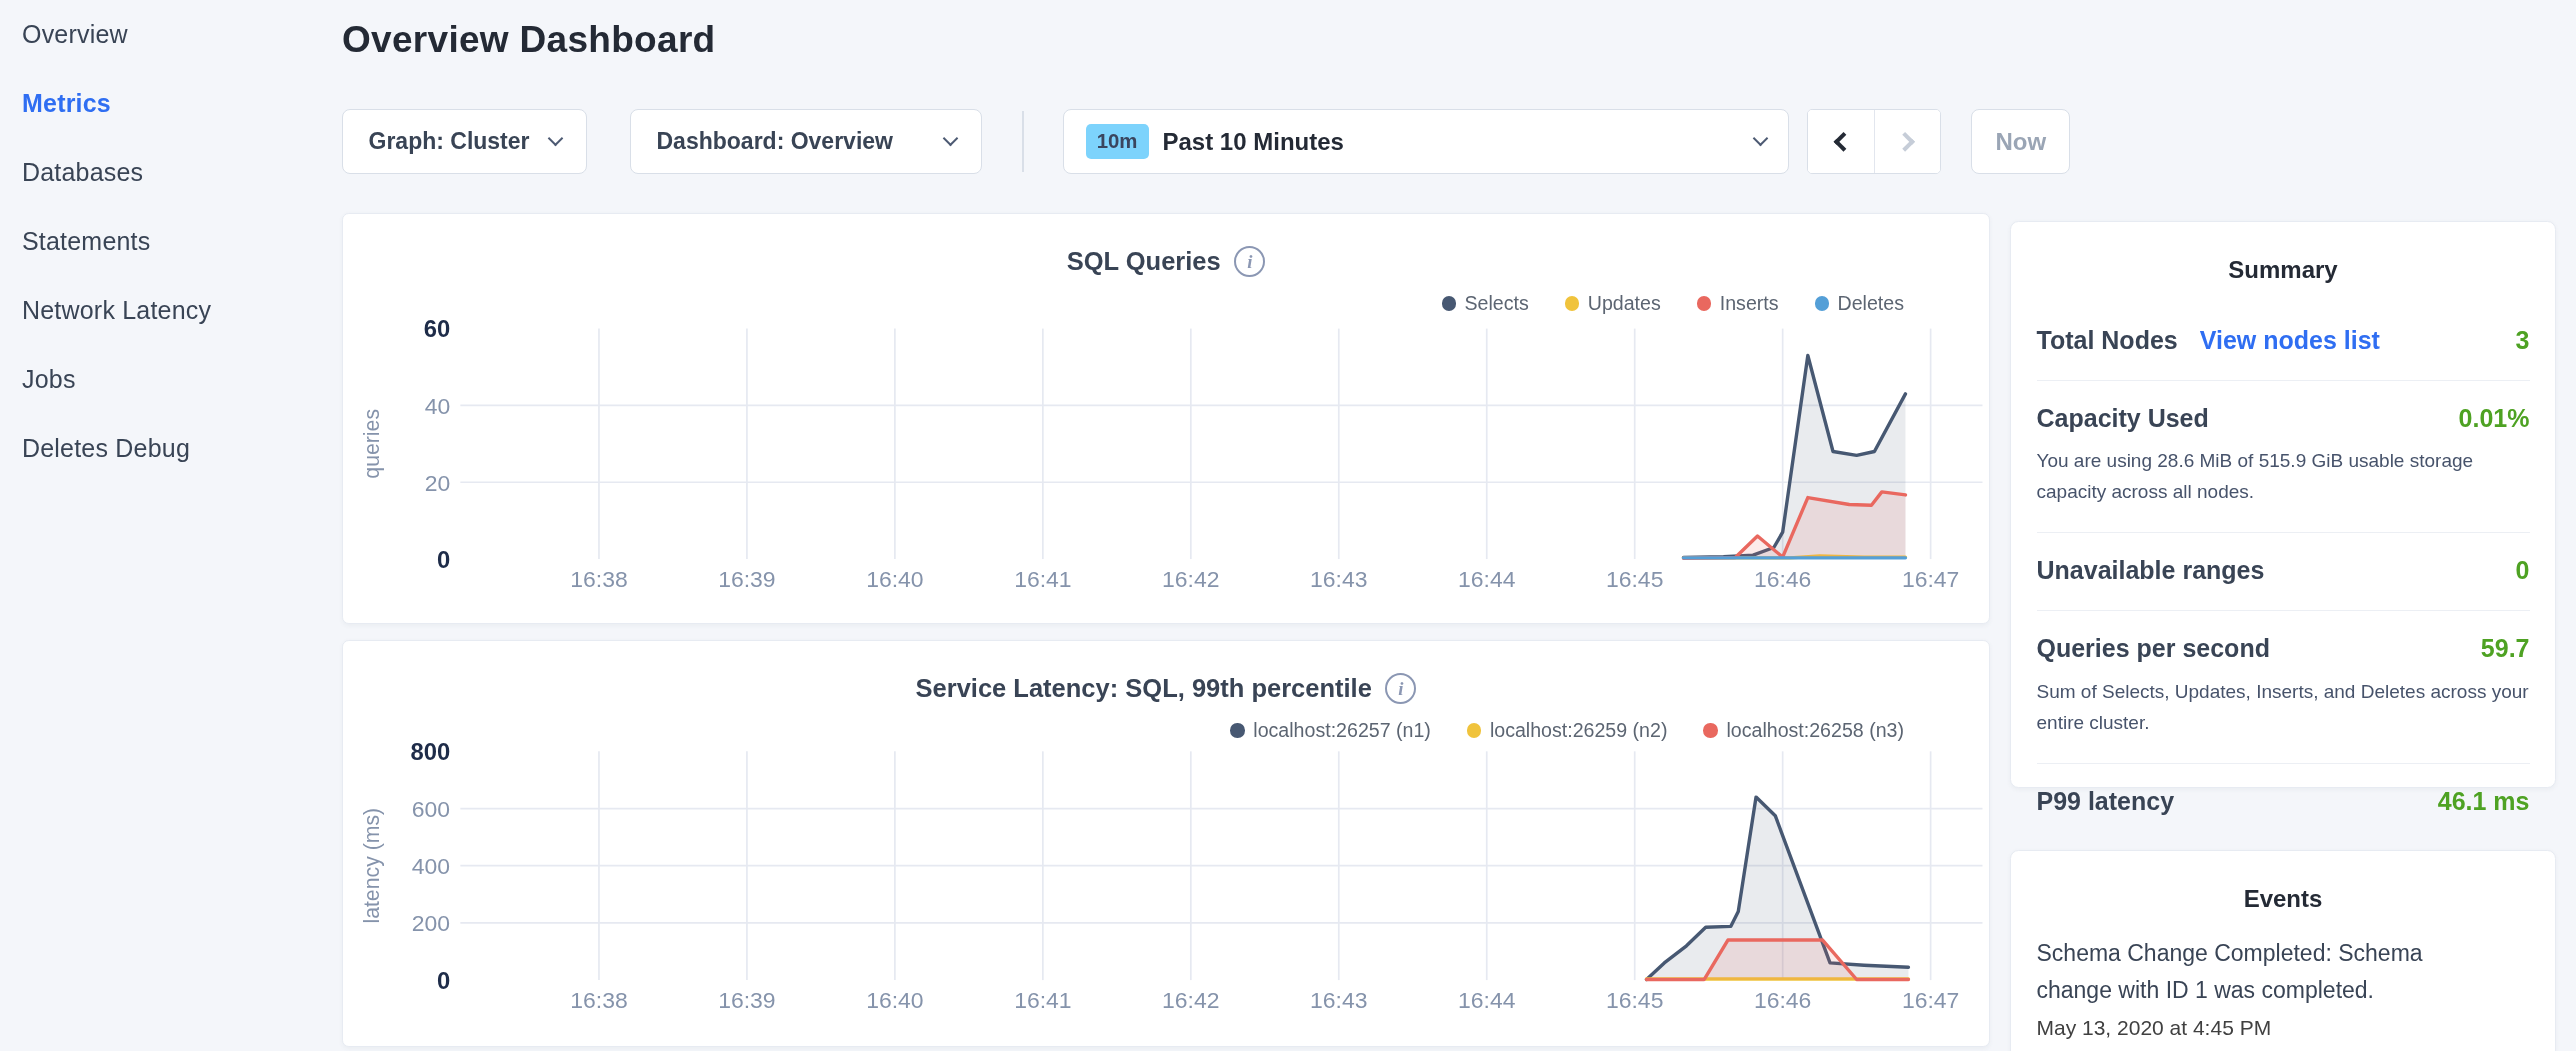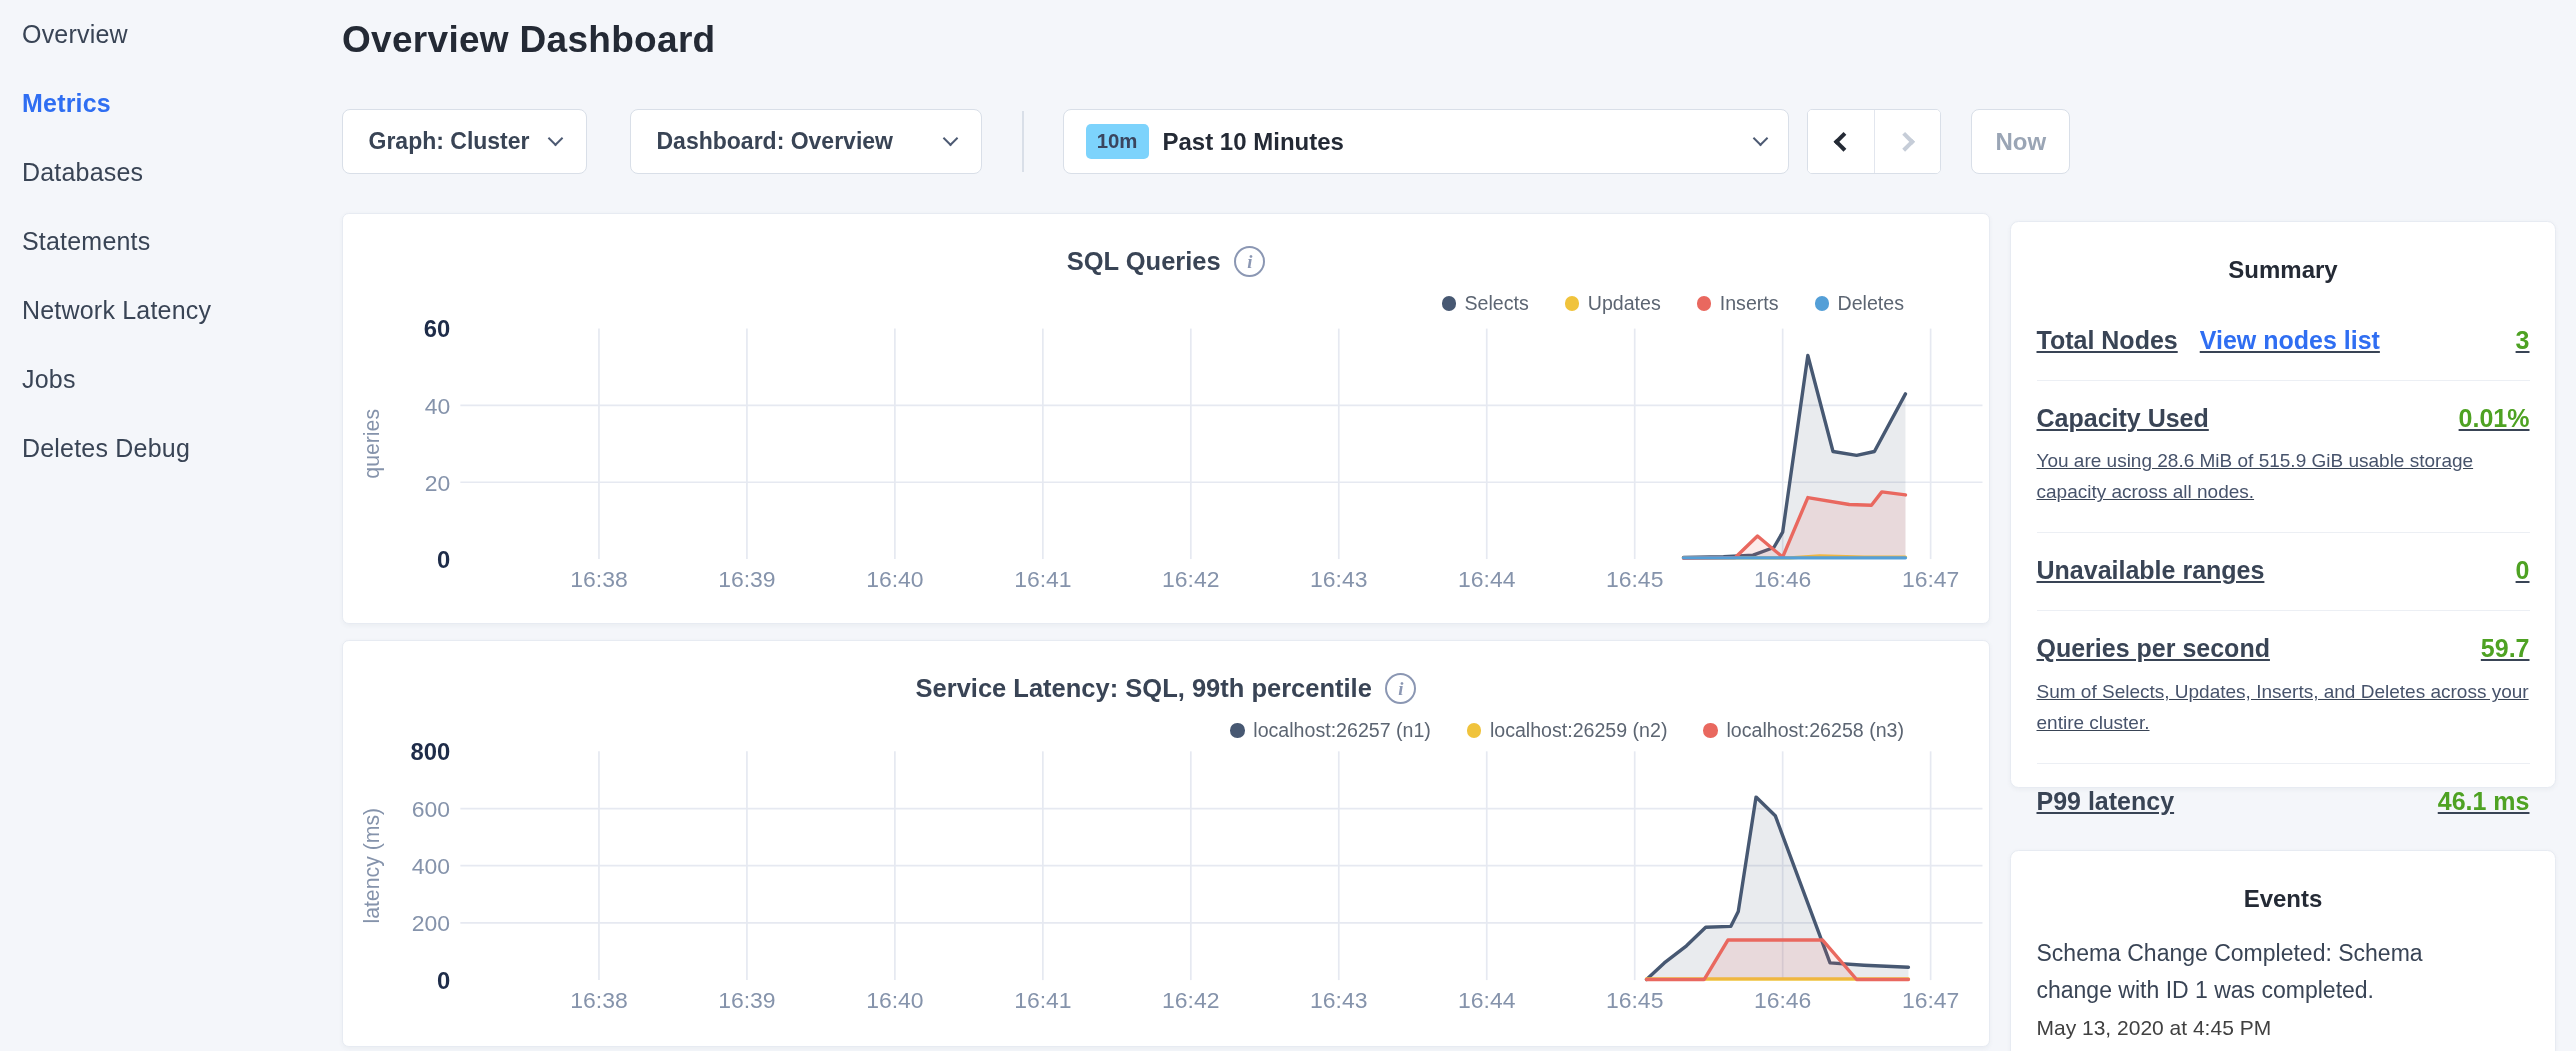--- a/index.html
+++ b/index.html
@@ -67,21 +67,21 @@
     font-size:19.6px; color:#5c6572;
   }
   .legend-item { display:flex; align-items:center; }
   .legend-dot { width:14.5px; height:14.5px; border-radius:50%; margin-right:8.5px; }
   svg.plot { position:absolute; left:0; top:95px; font-family:inherit; }
 
   
   .summary-card { left:2010px; top:221px; width:546px; height:567px; border-radius:8.5px; }
   .events-card  { left:2010px; top:850px; width:546px; height:272px; border-radius:8.5px; }
   .side-card-title { padding-top:34px; text-align:center; font-size:24px; font-weight:700; color:#242a35; }
-  .summary-rows { margin-top:18.7px; padding:0 25.5px;text-decoration:underline; }
+  .summary-rows { margin-top:18.7px; padding:0 25.5px; }
   .srow { padding:23px 0 25px; border-bottom:1.7px solid #eceff4; }
   .srow:last-child { border-bottom:none;text-align:center; }
   .srow-main { display:flex; align-items:baseline; font-size:25px; font-weight:700; }
   .srow-label { color:#394455; }
   .srow-link { color:var(--accent,#2f6ef2); margin-left:22px; cursor:pointer; text-decoration:none; }
   .srow-value { margin-left:auto; color:var(--green,#4ea223); }
   .srow-desc { margin-top:12.8px; font-size:19px; line-height:31px; font-weight:400; color:#47536b; }
   .events-body { margin-top:22px; padding:0 25.5px; }
   .event-text { font-size:23px; line-height:37px; color:#394455; max-width:391px; }
   .event-time { margin-top:6.8px; font-size:21px; color:#404040; }

